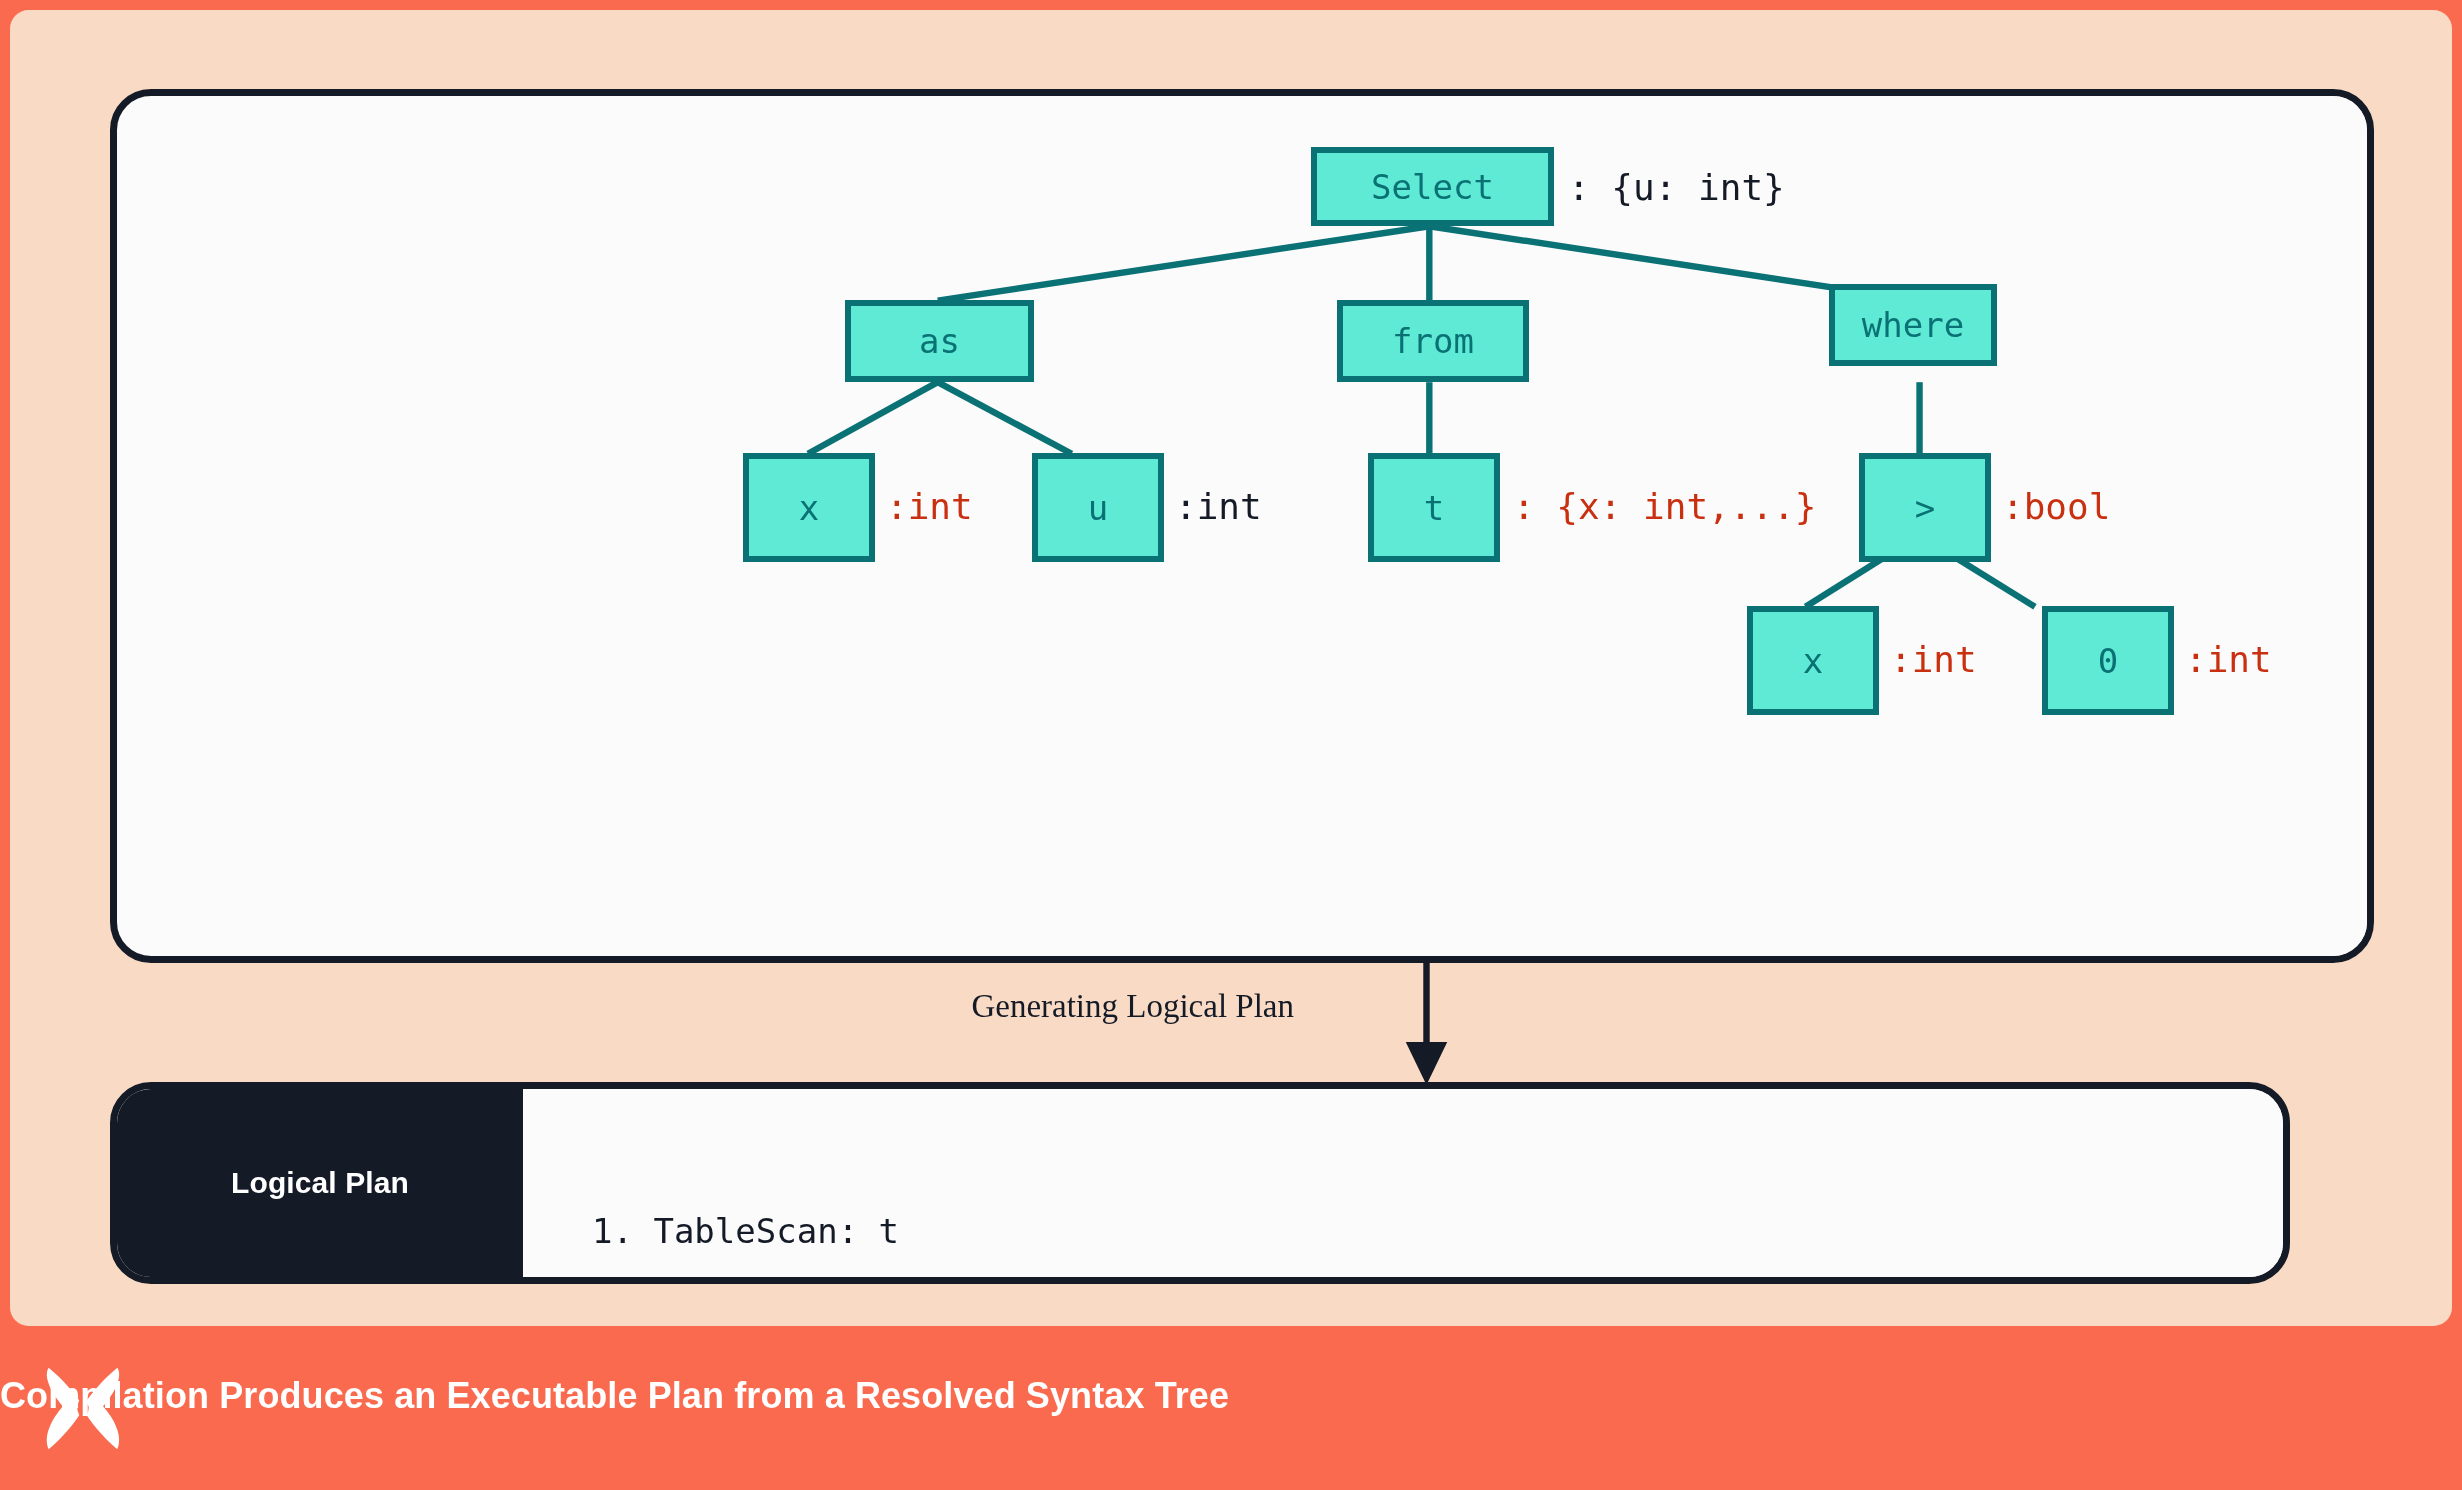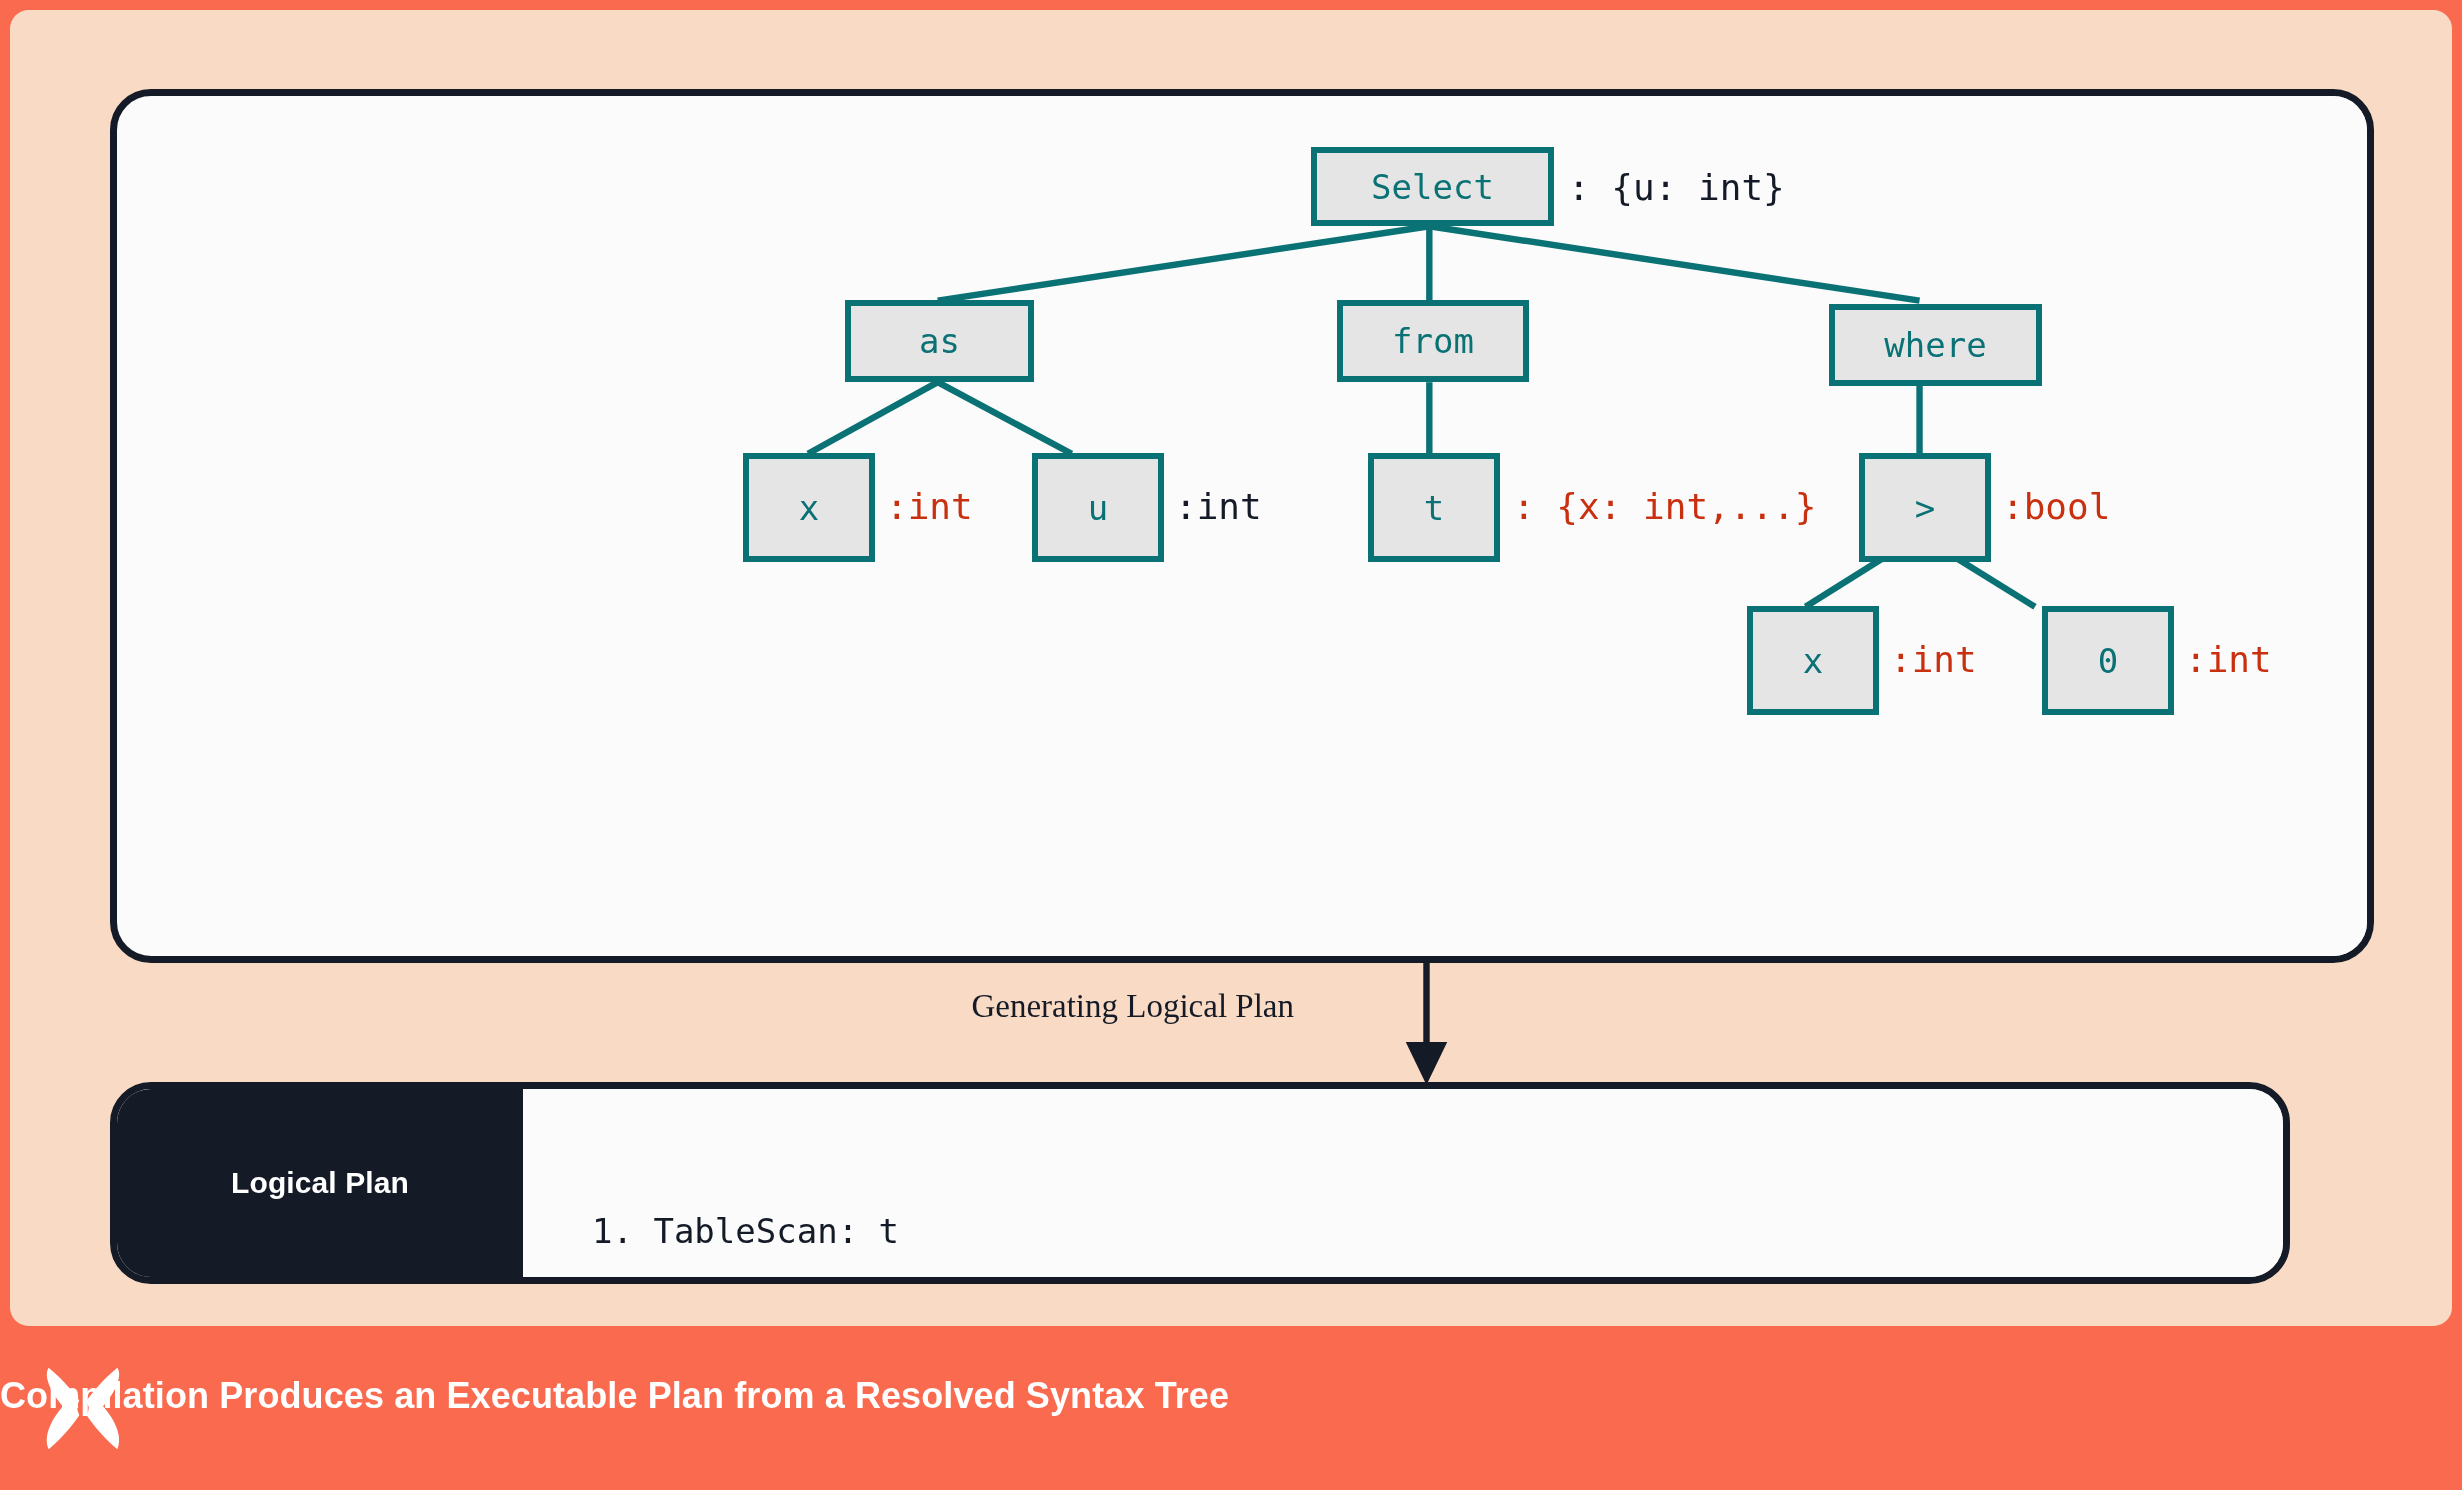--- a/index.html
+++ b/index.html
@@ -79,21 +79,21 @@
   
   #tree-svg {
     position: absolute;
     left: 0; top: 0;
     width: 100%;
     height: 100%;
   }
   .node {
     position: absolute;
     border: 6.4px solid #0A7175;
-    background: #e5e5e5;
+    background: #5eead4;
     box-sizing: border-box;
     display: flex;
     align-items: center;
     justify-content: center;
     color: #0A7175;
     font-family: "DejaVu Sans Mono", monospace;
     font-size: 34px;
     line-height: 1;
     z-index: 3;
   }
@@ -203,21 +203,21 @@
         <div class="ann black" style="left:1045px; top:74px;">: {u: int}</div>
 
         <div class="node" style="left:322px; top:204px; width:189px; height:82px;">
           <span>as</span>
         </div>
 
         <div class="node" style="left:814px; top:204px; width:192px; height:82px;">
           <span>from</span>
         </div>
 
-        <div class="node" style="left:1306px; top:208px; width:213px; height:82px;">
+        <div class="node" style="left:1306px; top:188px; width:168px; height:82px;">
           <span>where</span>
         </div>
 
         <div class="node" style="left:220px; top:357px; width:132px; height:109px;">
           <span>x</span>
         </div>
         <div class="ann red" style="left:363px; top:393px;">:int</div>
 
         <div class="node" style="left:509px; top:357px; width:132px; height:109px;">
           <span>u</span>

